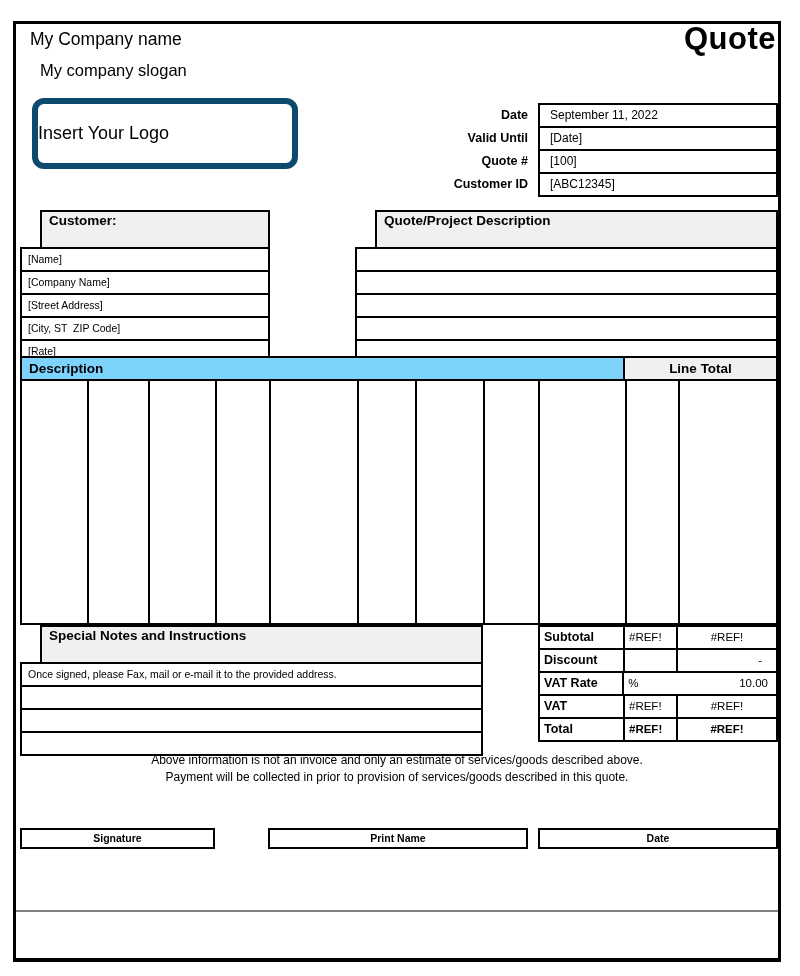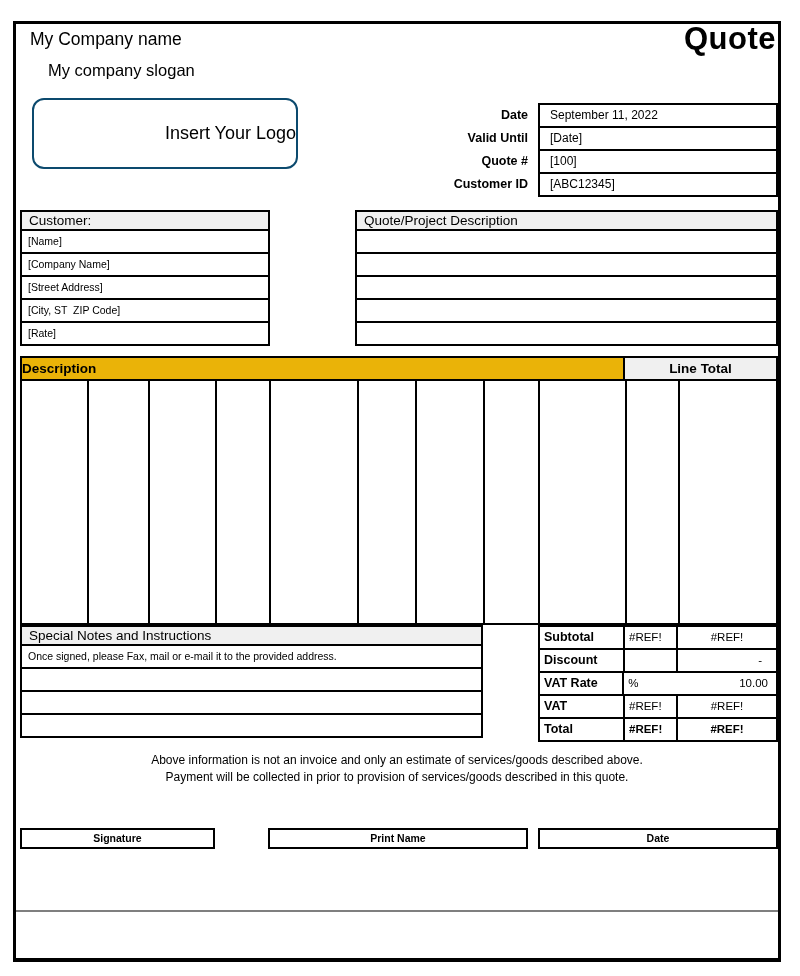--- a/index.html
+++ b/index.html
@@ -16,57 +16,57 @@
   .frame {
     position: absolute;
     left: 13px; top: 21px;
     width: 768px; height: 941px;
     border: 3px solid #000;
     border-bottom-width: 4px;
     background: #fff;
   }
 
   .company-name  { left: 14px; top: 5px;  font-size: 17.5px; }
-  .company-slogan{ left: 32px; top: 37px; font-size: 16.5px; }
+  .company-slogan{ left: 24px; top: 37px; font-size: 16.5px; }
   .quote-title   { right: 2px; top: -3px; font-size: 31px; font-weight: bold; letter-spacing: .5px; }
 
   .logo-box {
     left: 16px; top: 74px; width: 266px; height: 71px;
-    border: 2px solid #0c4a6e; border-radius: 12px;
-    display: flex; align-items: center; justify-content: flex-end;
+    border: 6px solid #0c4a6e; border-radius: 12px;
+    display: flex; align-items: center; justify-content: flex-start;
     font-size: 18px;
   }
 
   .info-label {
     left: 300px; width: 212px; height: 25px; line-height: 25px;
     text-align: right; font-weight: bold; font-size: 12.5px;
   }
   .info-box {
     left: 522px; width: 240px; height: 25px;
     border: 2px solid #000; background: #fff;
     font-size: 12px; line-height: 21px; padding-left: 10px;
     overflow: hidden;
   }
 
   .section { position: absolute; }
   .sec-header {
-    height: 21px; border: 2px solid #000; background: #f0f0f0;
-    font-weight: normal; font-size: 13.5px; line-height: 17px; padding-left: 7px;
+    height: 39px; border: 2px solid #000; background: #f0f0f0;
+    font-weight: bold; font-size: 13.5px; line-height: 17px; padding-left: 7px; margin-left: 20px;
   }
   .sec-row {
     height: 25px; border: 2px solid #000; margin-top: -2px; background: #fff;
     font-size: 10.5px; line-height: 21px; padding-left: 6px; white-space: pre-wrap;
     overflow: hidden;
   }
 
   
   .items-header { display: flex; height: 25px; }
   .items-header .hd-desc {
-    width: 605px; border: 2px solid #000; background: #eab308;
-    font-weight: bold; font-size: 13.5px; line-height: 21px; padding-left: 0;
+    width: 605px; border: 2px solid #000; background: #7dd3fc;
+    font-weight: bold; font-size: 13.5px; line-height: 21px; padding-left: 7px;
   }
   .items-header .hd-total {
     width: 155px; margin-left: -2px; border: 2px solid #000; background: #f0f0f0;
     font-weight: bold; font-size: 13.5px; line-height: 21px; text-align: center;
   }
   .items-body {
     position: relative; margin-top: -2px; height: 246px;
     border: 2px solid #000; background: #fff;
   }
   .col-div { position: absolute; top: 0; bottom: 0; width: 2px; background: #000; }

